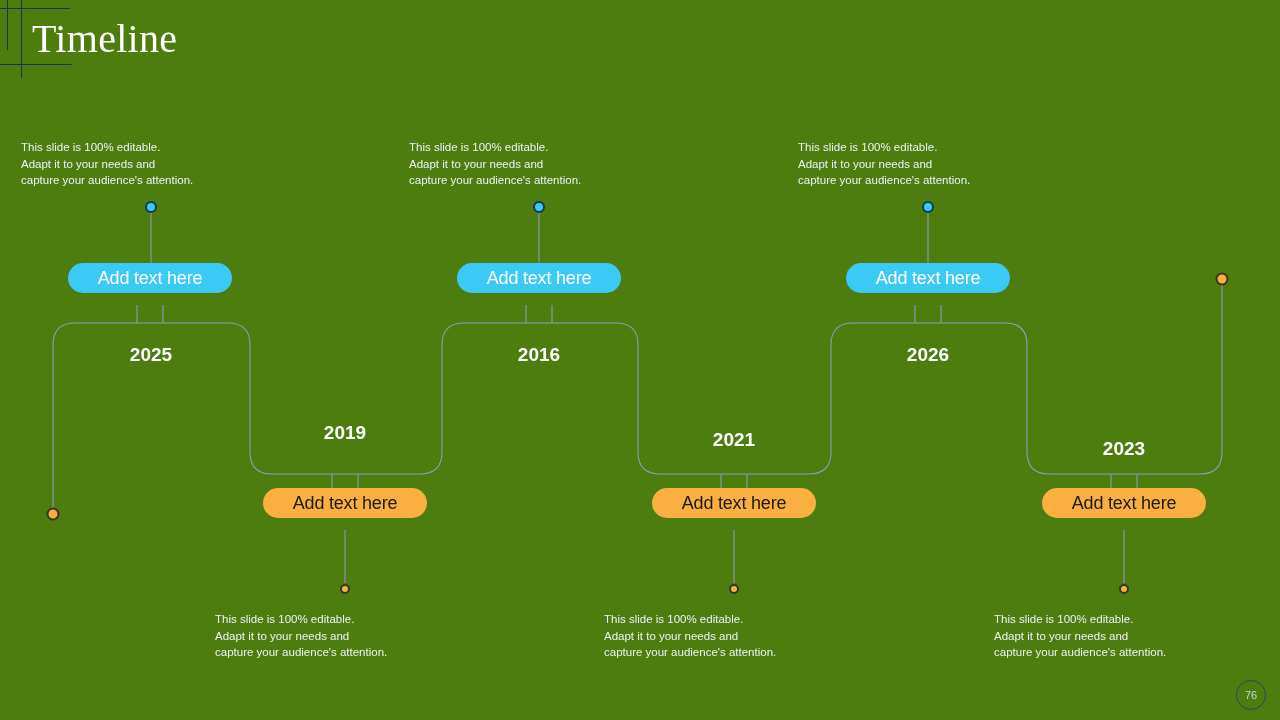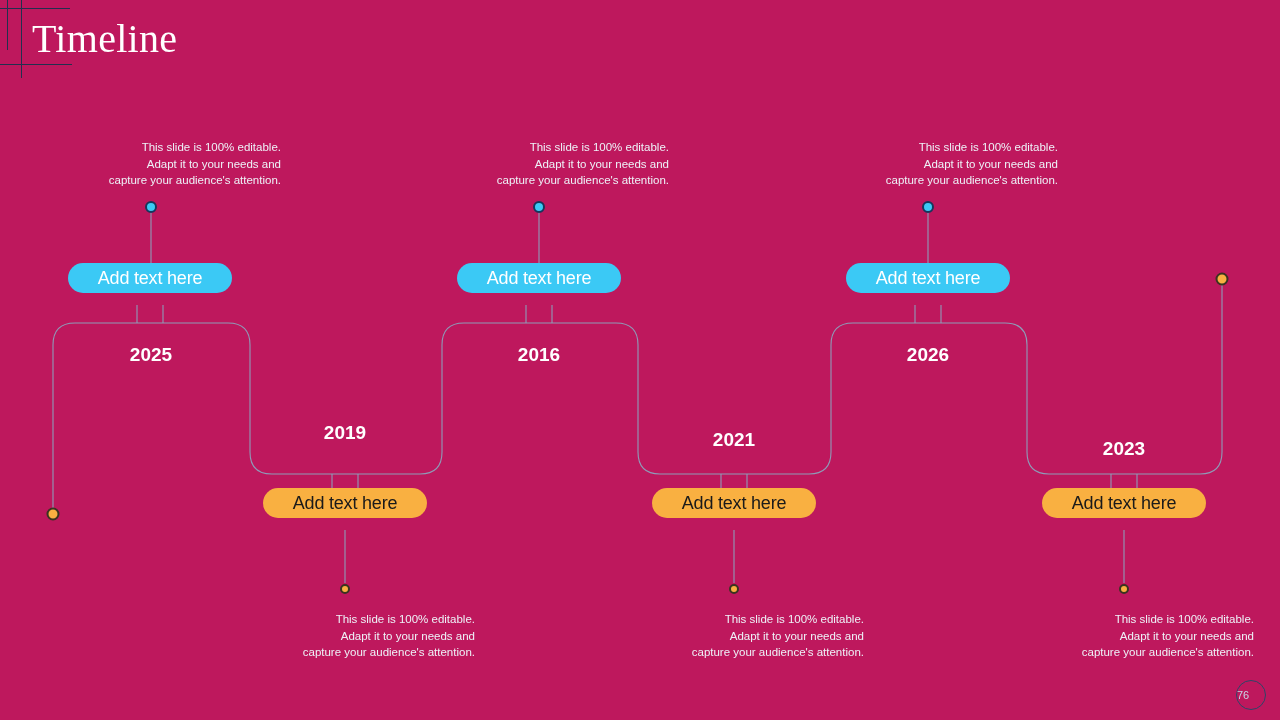--- a/index.html
+++ b/index.html
@@ -16,21 +16,21 @@
     font-family: "Liberation Sans", sans-serif;
     position: relative;
     -webkit-font-smoothing: antialiased;
   }
 
   #slide {
     position: absolute;
     inset: 0;
     width: 1280px;
     height: 720px;
-    background: #be185d;
+    background: #4d7c0f;
     overflow: hidden;
   }
 
   
   .guide {
     position: absolute;
     background: #23304f;
     pointer-events: none;
   }
   .guide-v1 { left: 21px;  top: 0;   width: 1px;  height: 78px; }
@@ -92,21 +92,21 @@
     color: #ffffff;
     text-align: center;
     white-space: nowrap;
     transform: translateX(-50%);
   }
 
   
   .desc {
     position: absolute;
     width: 260px;
-    text-align: right;
+    text-align: left;
     font-size: 11.5px;
     line-height: 16.5px;
     color: #eef2f8;
     transform: translateX(-50%);
     white-space: pre-line;
   }
 
   
   .dot {
     position: absolute;
@@ -136,20 +136,21 @@
   .page-badge {
     position: absolute;
     right: 14px;
     bottom: 10px;
     width: 30px;
     height: 30px;
     border-radius: 50%;
     border: 1px solid #2c4668;
     display: flex;
     align-items: center;
+    justify-content: center;
     font-size: 11px;
     color: #c8d4e6;
   }
 </style>
 </head>
 <body>
 
 <div id="slide">
 
   <div class="guide guide-v1"></div>

